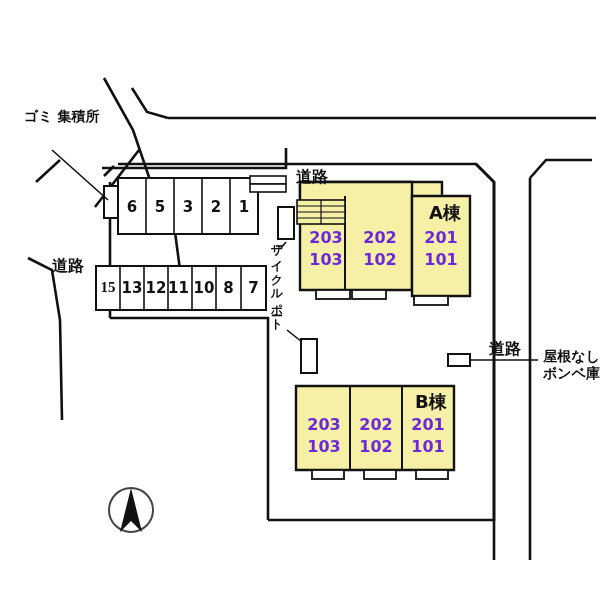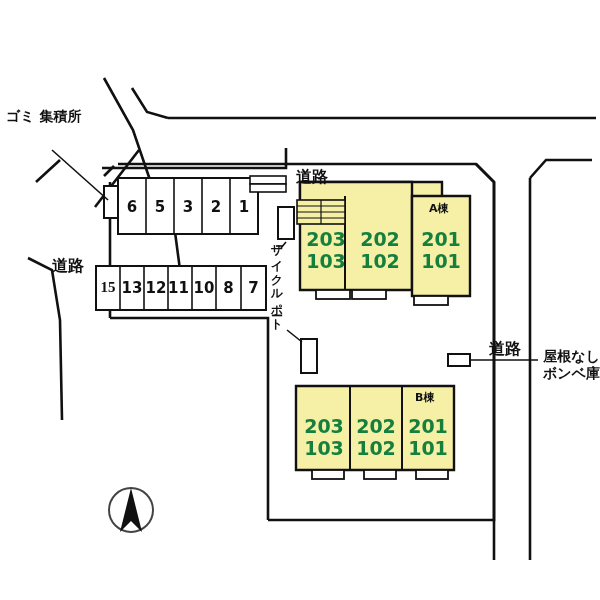--- a/index.html
+++ b/index.html
@@ -1,22 +1,22 @@
 <!DOCTYPE html>
 <html><head>
 <meta charset="utf-8">
 <style>
   html,body{margin:0;padding:0;background:#ffffff;}
   body{font-family:"DejaVu Sans","Liberation Sans",sans-serif;}
   #stage{position:relative;width:600px;height:600px;background:#ffffff;overflow:hidden;}
   #svgmap{position:absolute;left:0;top:0;width:600px;height:600px;}
   .jp{font-family:"DejaVu Sans","Liberation Sans",sans-serif;}
   .stall{position:absolute;font-size:15px;font-weight:700;text-align:center;color:#111;}
-  .unit{position:absolute;font-size:19px;font-weight:700;color:#15803d;text-align:center;letter-spacing:0px;}
-  .bldg{position:absolute;font-size:11px;font-weight:700;color:#111;}
+  .unit{position:absolute;font-size:16px;font-weight:700;color:#6d28d9;text-align:center;letter-spacing:0px;}
+  .bldg{position:absolute;font-size:18px;font-weight:700;color:#111;}
   .road{position:absolute;font-size:16px;font-weight:700;color:#111;margin-top:34px;}
   .note{position:absolute;font-size:14px;font-weight:700;color:#111;line-height:1.18;}
   .vert{position:absolute;font-size:12px;font-weight:700;color:#111;
         writing-mode:vertical-rl;text-orientation:upright;letter-spacing:1px;line-height:1;}
 </style>
 </head>
 <body>
 
 <div id="stage">
 
@@ -148,21 +148,21 @@
       <path d="M 52 150 L 108 200" stroke="#111111" stroke-width="1.6" fill="none"></path>
     </g>
 
     <g>
       <circle cx="131" cy="510" r="22" fill="#ffffff" stroke="#444444" stroke-width="2"></circle>
       <path d="M 131 488 L 142 532 L 131 521 L 120 532 Z" fill="#111111"></path>
     </g>
 
   </svg>
 
-  <div class="note jp" style="left:6px;top:108px;text-align:center;">ゴミ
+  <div class="note jp" style="left:24px;top:108px;text-align:center;">ゴミ
 集積所</div>
 
   <div class="road jp" style="left:296px;top:133px;">道路</div>
   <div class="road jp" style="left:52px;top:222px;">道路</div>
   <div class="road jp" style="left:489px;top:305px;">道路</div>
 
   <div class="vert jp" style="left:271px;top:236px;">サイクルポート</div>
 
   <div class="note jp" style="left:543px;top:348px;text-align:right;">屋根なし
 ボンベ庫</div>

